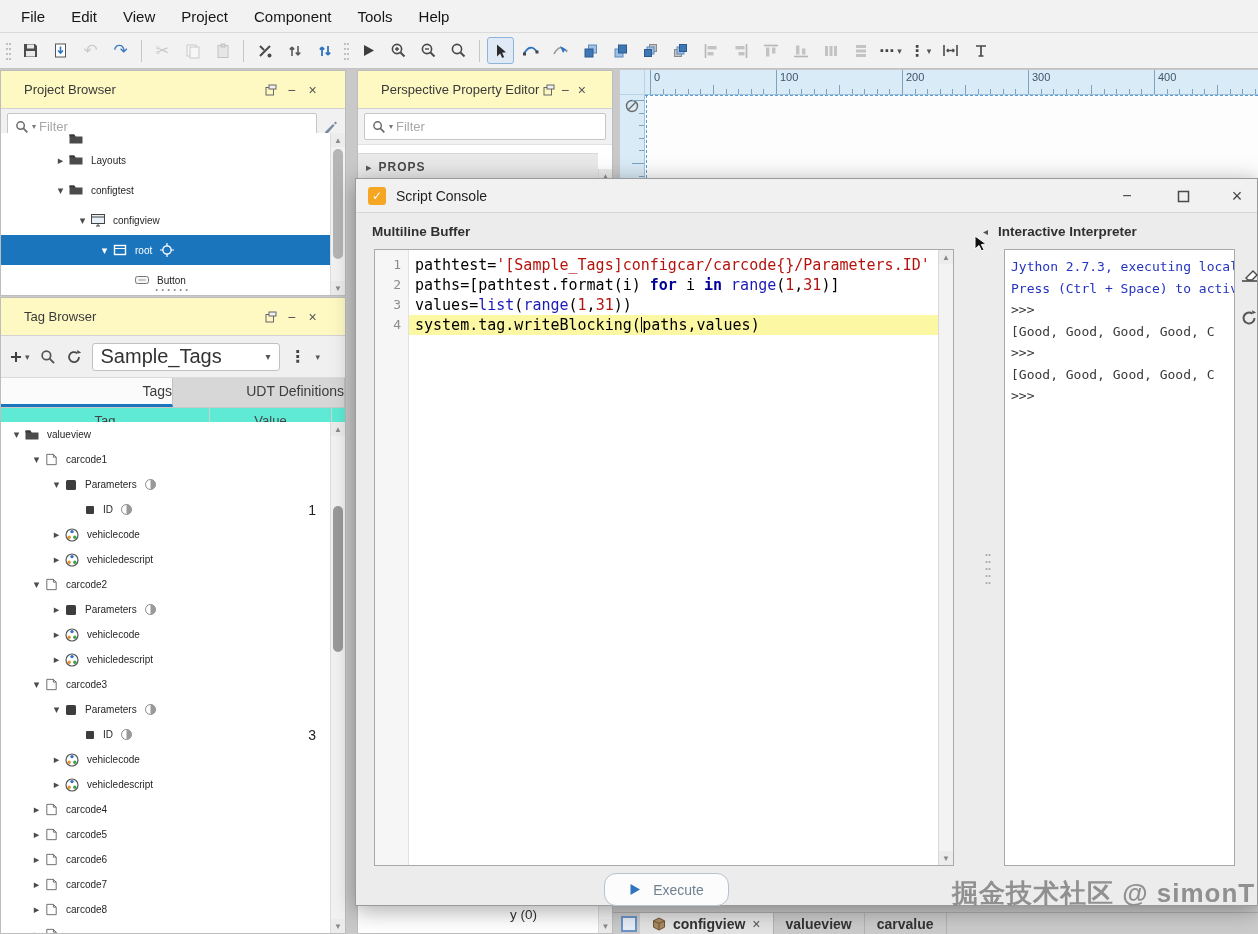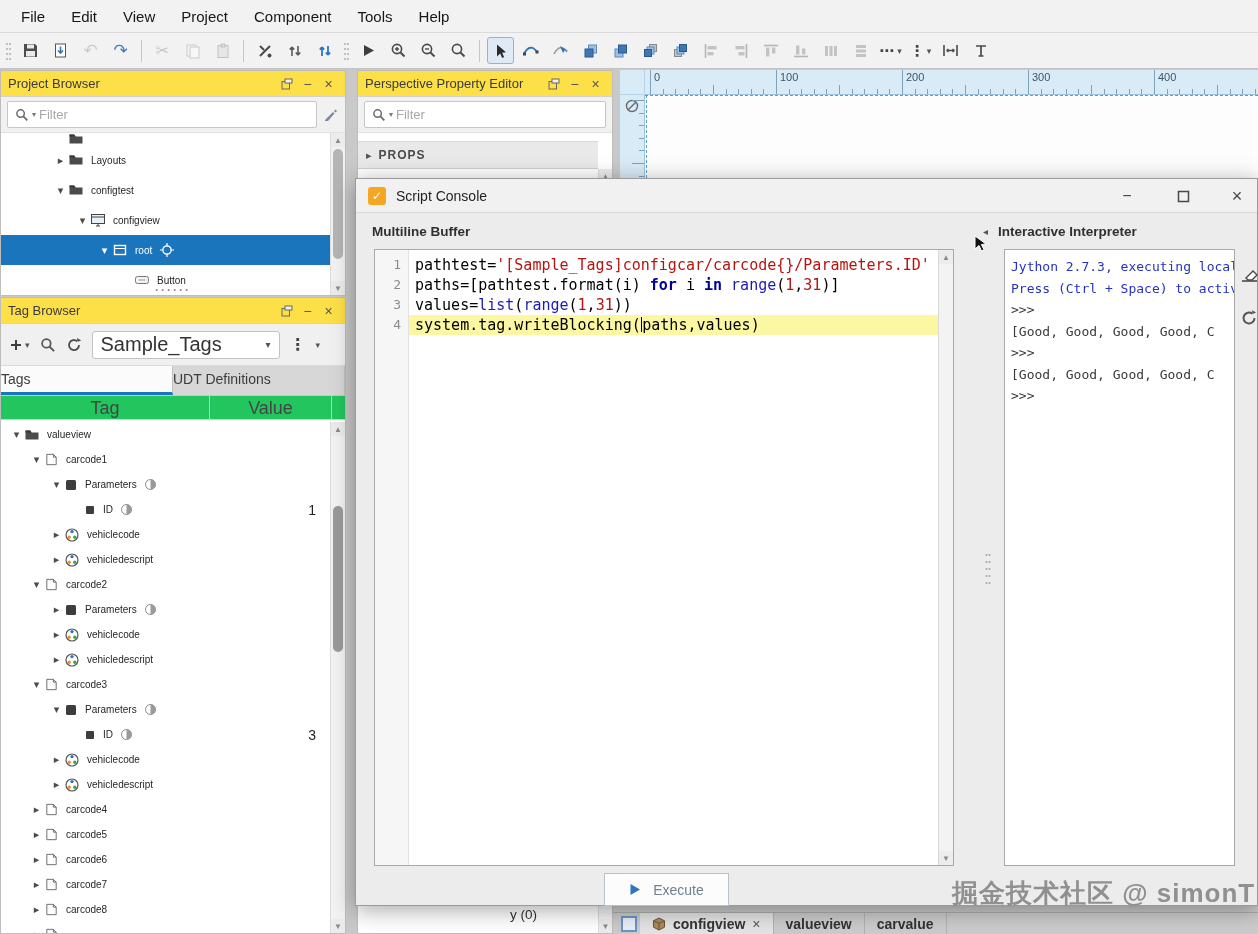--- a/index.html
+++ b/index.html
@@ -16,22 +16,22 @@
 .tb-icon{height:27px;min-width:27px;display:inline-flex;align-items:center;justify-content:center;
   border-radius:3px;color:#444;gap:2px}
 .tb-icon.active{background:#dfeaf6;border:1px solid #8fb4da}
 .tb-icon.disabled{opacity:.45}
 .tb-sep{width:1px;height:22px;background:#c6c6c6;margin:0 4px}
 .tb-grip{display:inline-flex;align-items:center;margin:0 2px}
 .tb-caret{font-size:9px;color:#555}
 
 
 .panel{position:absolute;background:#fff;border:1px solid #bdbdbd}
-.panel-header{height:26px;background:#fde047;border-bottom:1px solid #d2d2d2;
-  display:flex;align-items:center;padding:0 7px}
+.panel-header{height:38px;background:#fef9c3;border-bottom:1px solid #d2d2d2;
+  display:flex;align-items:center;padding:0 23px}
 .panel-title{font-size:13px;color:#3a3a3a;flex:1;white-space:nowrap}
 .ph-btn{width:19px;height:19px;display:inline-flex;align-items:center;justify-content:center;
   color:#555;font-size:14px;margin-left:2px}
 .filter-row{height:36px;background:#f1f1f1;border-bottom:1px solid #e2e2e2;
   display:flex;align-items:center;padding:0 6px;gap:6px}
 .search-box{flex:1;height:27px;background:#fff;border:1px solid #c6c6c6;border-radius:2px;
   display:flex;align-items:center;padding:0 7px;gap:3px}
 .search-box input{border:none;outline:none;flex:1;font-size:13px;color:#333;font-family:inherit;min-width:0}
 .search-box input::placeholder{color:#a8a8a8}
 .sb-caret{font-size:8px;color:#777}
@@ -64,24 +64,24 @@
 
 #tag-browser{left:0;top:297px;width:346px;height:637px}
 .tagbar{height:42px;background:#f0f0f0;border-bottom:1px solid #dadada;display:flex;
   align-items:center;padding:0 8px;gap:10px}
 .tagbar .tbtn{display:inline-flex;align-items:center;gap:2px;color:#444}
 .combo{width:188px;height:28px;background:#fff;border:1px solid #c2c2c2;border-radius:3px;
   display:flex;align-items:center;padding:0 8px}
 .combo .cval{flex:1;font-size:20px;color:#333}
 .combo .ccaret{font-size:10px;color:#555}
 #tag-tabs{height:30px;display:flex;border-bottom:1px solid #c9c9c9;background:#d7d7d7}
-.tag-tab{width:50%;text-align:left;line-height:27px;font-size:14px;color:#3c3c3c;background:#d7d7d7;
+.tag-tab{width:50%;text-align:right;line-height:27px;font-size:14px;color:#3c3c3c;background:#d7d7d7;
   border-right:1px solid #c2c2c2}
 .tag-tab.active{background:#fbfbfb;border-bottom:3px solid var(--selection)}
-#tag-cols{height:24px;background:#22c55e;border-bottom:1px solid #cfcfcf;position:relative;font-size:18px;color:#444}
+#tag-cols{height:24px;background:#5eead4;border-bottom:1px solid #cfcfcf;position:relative;font-size:13px;color:#444}
 #tag-cols .c1{position:absolute;left:0;width:208px;text-align:center;line-height:25px}
 #tag-cols .c2{position:absolute;left:208px;width:122px;text-align:center;line-height:25px;border-left:1px solid #cfcfcf}
 #tag-cols .c3{position:absolute;left:330px;right:0;height:100%;border-left:1px solid #cfcfcf}
 #tag-tree{left:0;top:124px;width:331px;bottom:0}
 
 
 #prop-editor{left:357px;top:70px;width:256px;height:864px;z-index:1}
 #props-row{height:28px;margin-top:8px;background:#e9e9e9;border-top:1px solid #d8d8d8;
   border-bottom:1px solid #d0d0d0;display:flex;align-items:center;padding:0 8px;gap:7px;width:calc(100% - 14px)}
 #props-row .arrow{font-size:11px;color:#555}
@@ -134,21 +134,21 @@
   border:1px solid #a9a9a9;overflow:hidden;padding:6px 0 0 6px}
 .int-line{height:21.5px;line-height:21.5px;white-space:pre;overflow:hidden;
   font-family:"DejaVu Sans Mono","Liberation Mono",monospace;font-size:13px}
 .int-blue{color:var(--interp-blue)}
 .int-dark{color:#3a3a3a}
 #sc-splitgrip{position:absolute;left:628px;top:372px}
 #sc-mouse{position:absolute;left:617px;top:56px;z-index:45}
 #sc-clear{position:absolute;left:884px;top:86px}
 #sc-reset{position:absolute;left:884px;top:130px}
 #execute-btn{position:absolute;left:248px;top:694px;width:125px;height:33px;background:#fcfcfc;
-  border:1px solid #b6c2cf;border-radius:0;display:flex;align-items:center;justify-content:center;gap:12px;cursor:pointer}
+  border:1px solid #b6c2cf;border-radius:12px;display:flex;align-items:center;justify-content:center;gap:12px;cursor:pointer}
 #execute-btn .lbl{font-size:14px;color:#70818f}
 
 
 #bottom-strip{position:absolute;left:613px;top:912px;width:645px;height:22px;background:#cbcbcb;
   border-top:1px solid #aeaeae;display:flex;align-items:stretch;z-index:5}
 #corner-widget{width:16px;height:16px;margin:3px 3px 0 8px;border:2px solid #6a93c9;background:#e8eef7;flex:none}
 .btab{display:flex;align-items:center;gap:7px;padding:0 12px;font-size:14px;font-weight:bold;
   color:#333;border-right:1px solid #b2b2b2;white-space:nowrap}
 .btab.active{background:#e3e3e3}
 .btab .close{font-weight:normal;color:#555;font-size:14px}

